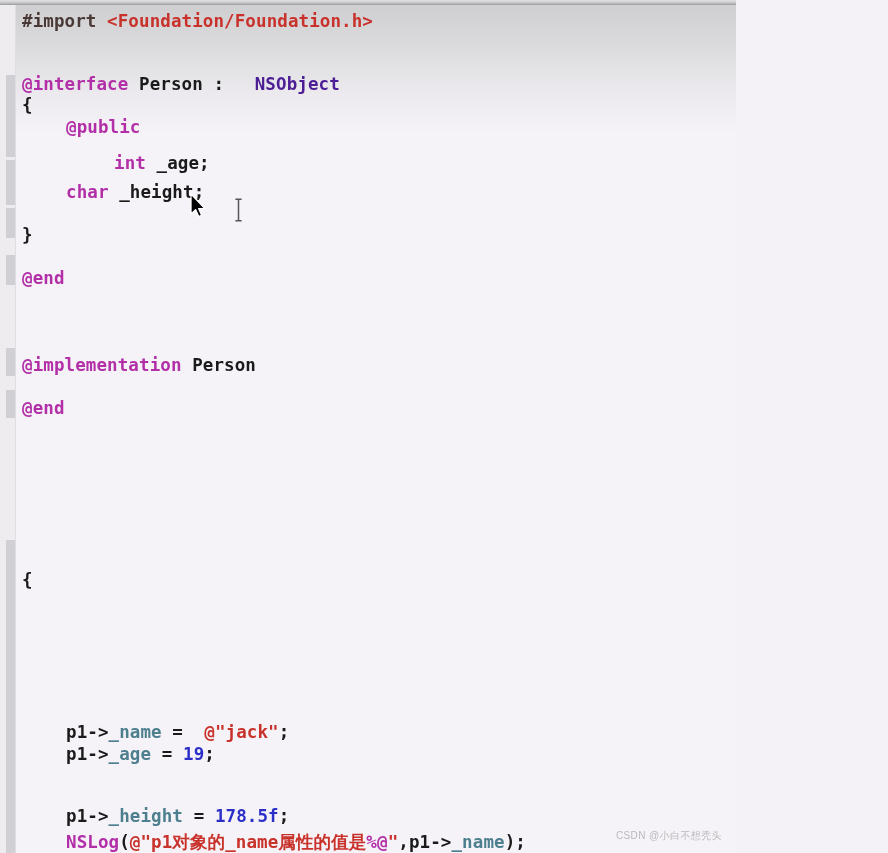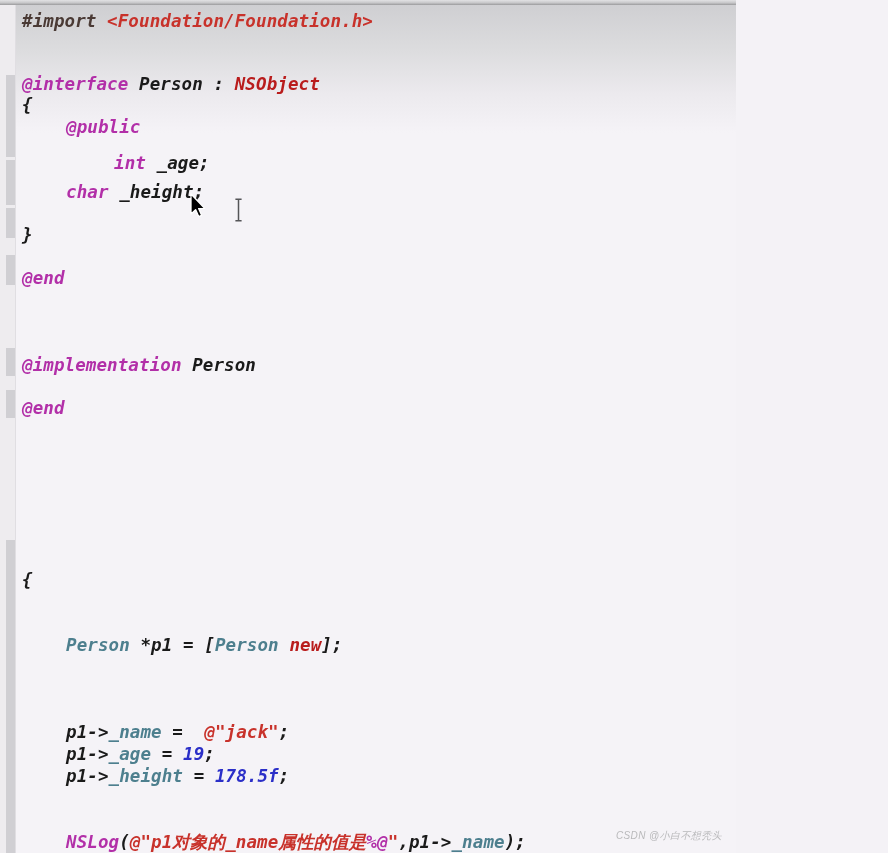--- a/index.html
+++ b/index.html
@@ -7,21 +7,20 @@
     padding: 0;
     background: #f4f2f6;
   }
   #screen {
     position: relative;
     width: 736px;
     height: 853px;
     overflow: hidden;
     background: #f5f3f7;
     font-family: "DejaVu Sans Mono", monospace;
-    font-style: italic;
   }
 
   
   #top-bar {
     position: absolute;
     left: 0; top: 0;
     width: 888px; height: 5px;
     background: linear-gradient(to bottom, #e2e2e4 0%, #c8c8ca 55%, #9a9a9c 100%);
   }
   #top-fade {
@@ -62,21 +61,21 @@
     position: absolute;
     left: 22px;
     white-space: pre;
     font-family: "DejaVu Sans Mono", monospace;
     font-size: 17.5px;
     letter-spacing: 0.1px;
     color: #1a1a1a;
     font-weight: 700;
   }
   .kw   { color: #b22fa8; }     
-  .cls  { color: #b91c1c; }     
+  .cls  { color: #4c1d95; margin-left: 20px; }     
   .str  { color: #c8322b; }     
   .ivar { color: #4d7f8e; }     
   .num  { color: #2b2fc8; }     
   .pre  { color: #4a3a35; }     
   .fn   { color: #b22fa8; }     
   .pl   { color: #1a1a1a; }     
 
   
   #mouse-cursor {
     position: absolute;
@@ -127,24 +126,23 @@
       <div class="line" style="top: 74px;"><span class="kw">@interface</span><span class="pl"> Person : </span><span class="cls">NSObject</span></div>
       <div class="line" style="top: 95px;"><span class="pl">{</span></div>
       <div class="line" style="top: 117px; left: 66px;"><span class="kw">@public</span></div>
       <div class="line" style="top: 153px; left: 66px; margin-left: 48px;"><span class="kw">int</span><span class="pl"> _age;</span></div>
       <div class="line" style="top: 182px; left: 66px;"><span class="kw">char</span><span class="pl"> _height;</span></div>
       <div class="line" style="top: 225px;"><span class="pl">}</span></div>
       <div class="line" style="top: 268px;"><span class="kw">@end</span></div>
       <div class="line" style="top: 355px;"><span class="kw">@implementation</span><span class="pl"> Person</span></div>
       <div class="line" style="top: 398px;"><span class="kw">@end</span></div>
       <div class="line" style="top: 570px;"><span class="pl">{</span></div>
-      <div class="line" style="top: 635px; left: 66px;"><span class="ivar">Person</span><span class="pl"> *p1 = [</span><span class="ivar">Person</span><span class="pl"> </span><span class="cls">new</span><span class="pl">];</span></div>
       <div class="line" style="top: 722px; left: 66px;"><span class="pl">p1-&gt;</span><span class="ivar">_name</span><span class="pl"> =  </span><span class="str">@"jack"</span><span class="pl">;</span></div>
       <div class="line" style="top: 744px; left: 66px; text-align: center;"><span class="pl">p1-&gt;</span><span class="ivar">_age</span><span class="pl"> = </span><span class="num">19</span><span class="pl">;</span></div>
-      <div class="line" style="top: 766px; left: 66px;"><span class="pl">p1-&gt;</span><span class="ivar">_height</span><span class="pl"> = </span><span class="num">178.5f</span><span class="pl">;</span></div>
+      <div class="line" style="top: 806px; left: 66px;"><span class="pl">p1-&gt;</span><span class="ivar">_height</span><span class="pl"> = </span><span class="num">178.5f</span><span class="pl">;</span></div>
       <div class="line" style="top: 830px; left: 66px;"><span class="fn">NSLog</span><span class="pl">(</span><span class="str">@"p1对象的_name属性的值是</span><span class="kw">%@</span><span class="str">"</span><span class="pl">,p1-&gt;</span><span class="ivar">_name</span><span class="pl">);</span></div>
     </div>
 
   <svg id="mouse-cursor" viewBox="0 0 17 26" xmlns="http://www.w3.org/2000/svg">
     <path d="M1,1 L1,21 L5.6,16.6 L8.7,23.6 L11.6,22.3 L8.6,15.6 L14.6,15.3 Z" fill="#000000" stroke="#ffffff" stroke-width="1.3" stroke-linejoin="round"></path>
   </svg>
 
   <svg id="ibeam-cursor" viewBox="0 0 9 24" xmlns="http://www.w3.org/2000/svg">
     <path d="M1.4,1.2 L7.6,1.2 M4.5,1.2 L4.5,22.8 M1.4,22.8 L7.6,22.8" stroke="#555558" stroke-width="1.5" fill="none"></path>
   </svg>

